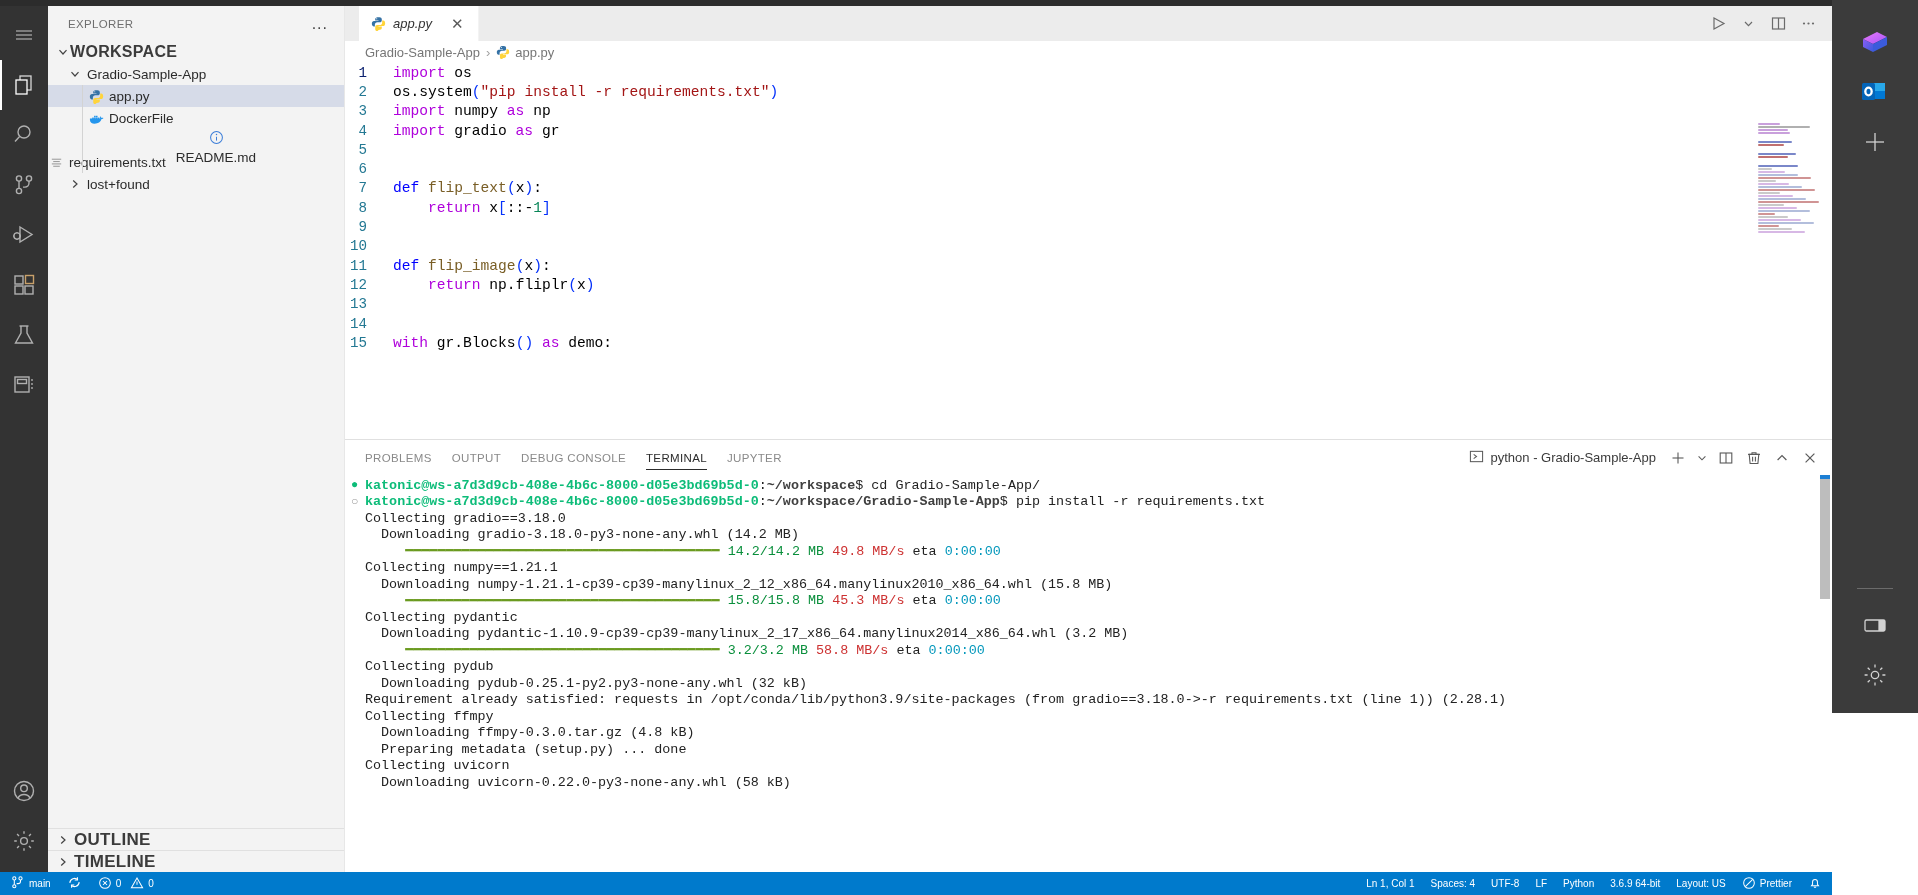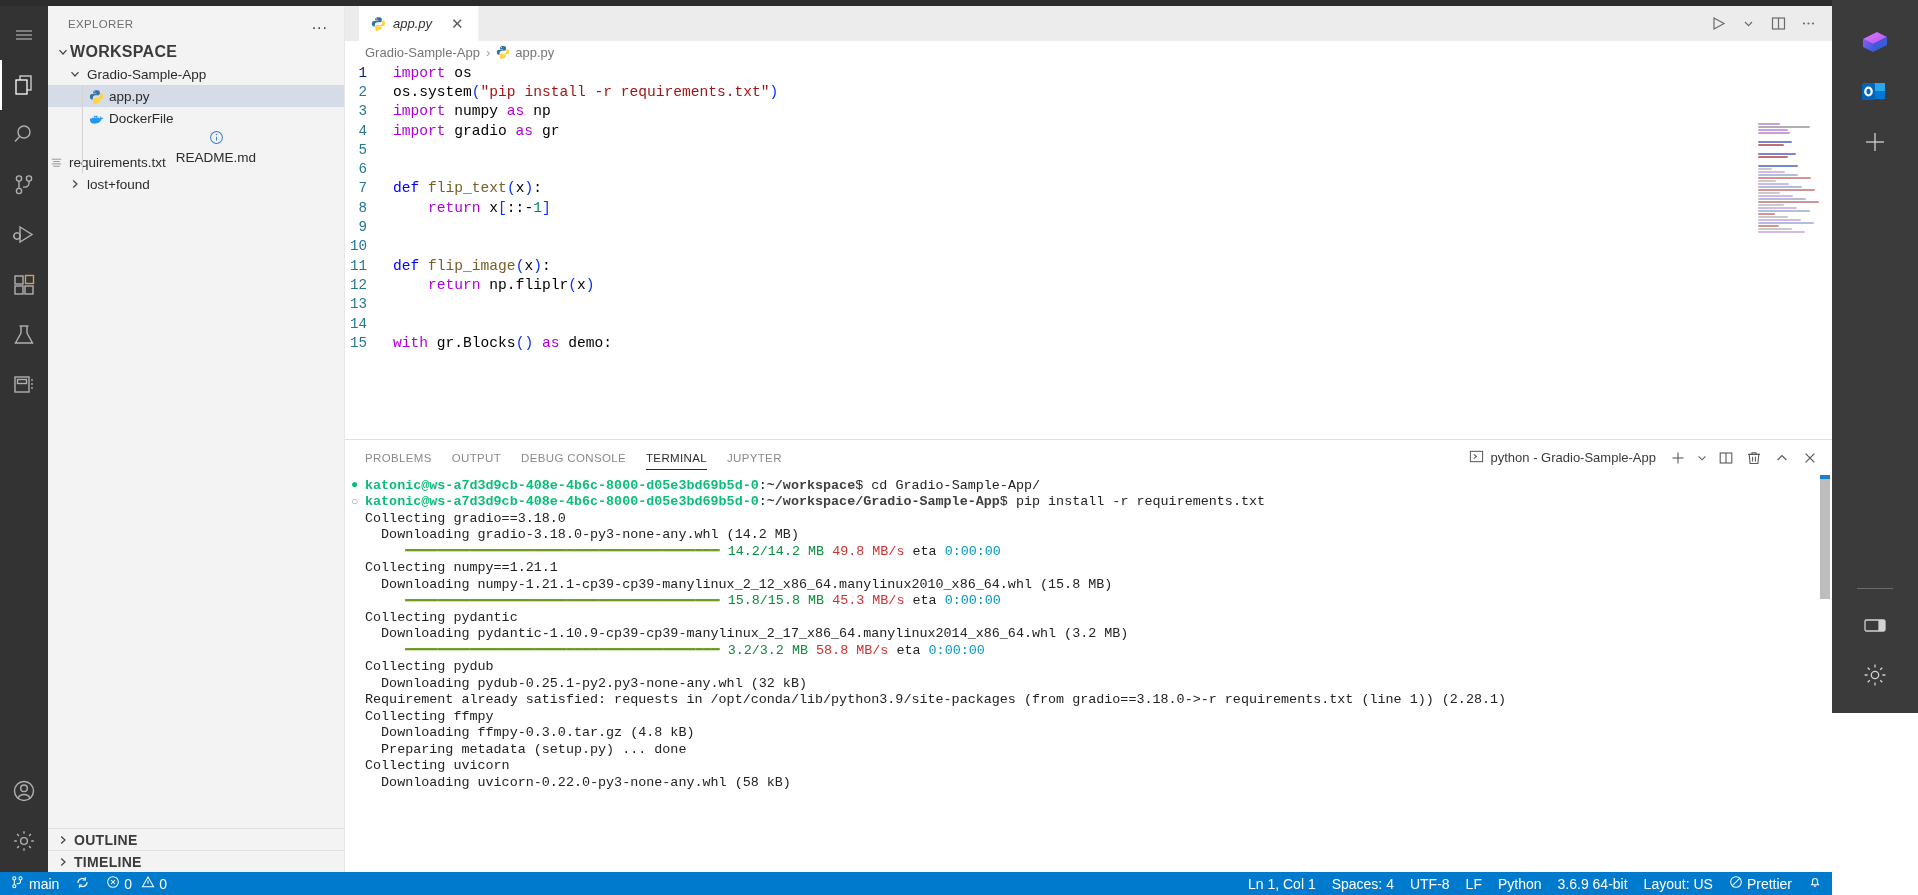--- a/index.html
+++ b/index.html
@@ -61,21 +61,21 @@
     height: 22px; display: flex; align-items: center; gap: 5px;
     font-size: 13.5px; color: #2b2b2b; cursor: pointer; position: relative;
   }
   .trow.selected { background: #d6dbe8; }
   .trow .ico { width: 16px; height: 16px; display: inline-flex; align-items: center; justify-content: center; flex: 0 0 16px;}
   .chev { width: 14px; height: 14px; flex: 0 0 14px; display:inline-flex; align-items:center; justify-content:center; }
   .indentline { position: absolute; left: 0; top: 0; bottom: 0; width: 1px; background: #d3d3d3; }
   #sb-bottom { flex: 0 0 auto; }
   .panelbar {
     height: 22px; display: flex; align-items: center; gap: 4px; padding-left: 8px;
-    font-size: 14px; font-weight: bold; letter-spacing: .3px; color: #3b3b3b;
+    font-size: 17px; font-weight: bold; letter-spacing: .3px; color: #3b3b3b;
     border-top: 1px solid #e0e0e0; cursor: pointer;
   }
 
   
   #editorcol { flex: 1 1 auto; display: flex; flex-direction: column; min-width: 0; min-height: 0; background: #fff;}
   #tabsrow {
     height: 35px; background: #ececec; display: flex; align-items: stretch; flex: 0 0 35px;
     position: relative;
   }
   #tabs { display: flex; align-items: stretch; }
@@ -155,21 +155,21 @@
   .bullet-e { color: #9a9a9a; font-size: 12px; }
   .gutter-dot { width: 14px; flex: 0 0 14px; margin-left: -14px; display: inline-flex; align-items: center;}
   #term-scroll {
     position: absolute; right: 2px; top: 4px; width: 10px; height: 120px; background: #bdbdbd; border-radius: 0;
   }
   #term-scroll-cap { position: absolute; right: 2px; top: 0px; width: 10px; height: 5px; background: #1d7fd4; }
 
   
   #statusbar {
     height: 23px; flex: 0 0 23px; background: #007acc; color: #ffffff;
-    display: flex; align-items: center; font-size: 14px;
+    display: flex; align-items: center; font-size: 10px;
   }
   .sb-item { display: flex; align-items: center; gap: 4px; padding: 0 8px; height: 23px; cursor: pointer; white-space: nowrap;}
   #sb-left { display: flex; align-items: center; padding-left: 2px;}
   #sb-right { margin-left: auto; display: flex; align-items: center; padding-right: 2px;}
 
   
   #rightrail {
     width: 86px; flex: 0 0 86px; background: #3b3b3b; display: flex; flex-direction: column;
     align-items: center; padding-top: 22px; gap: 10px;
   }

